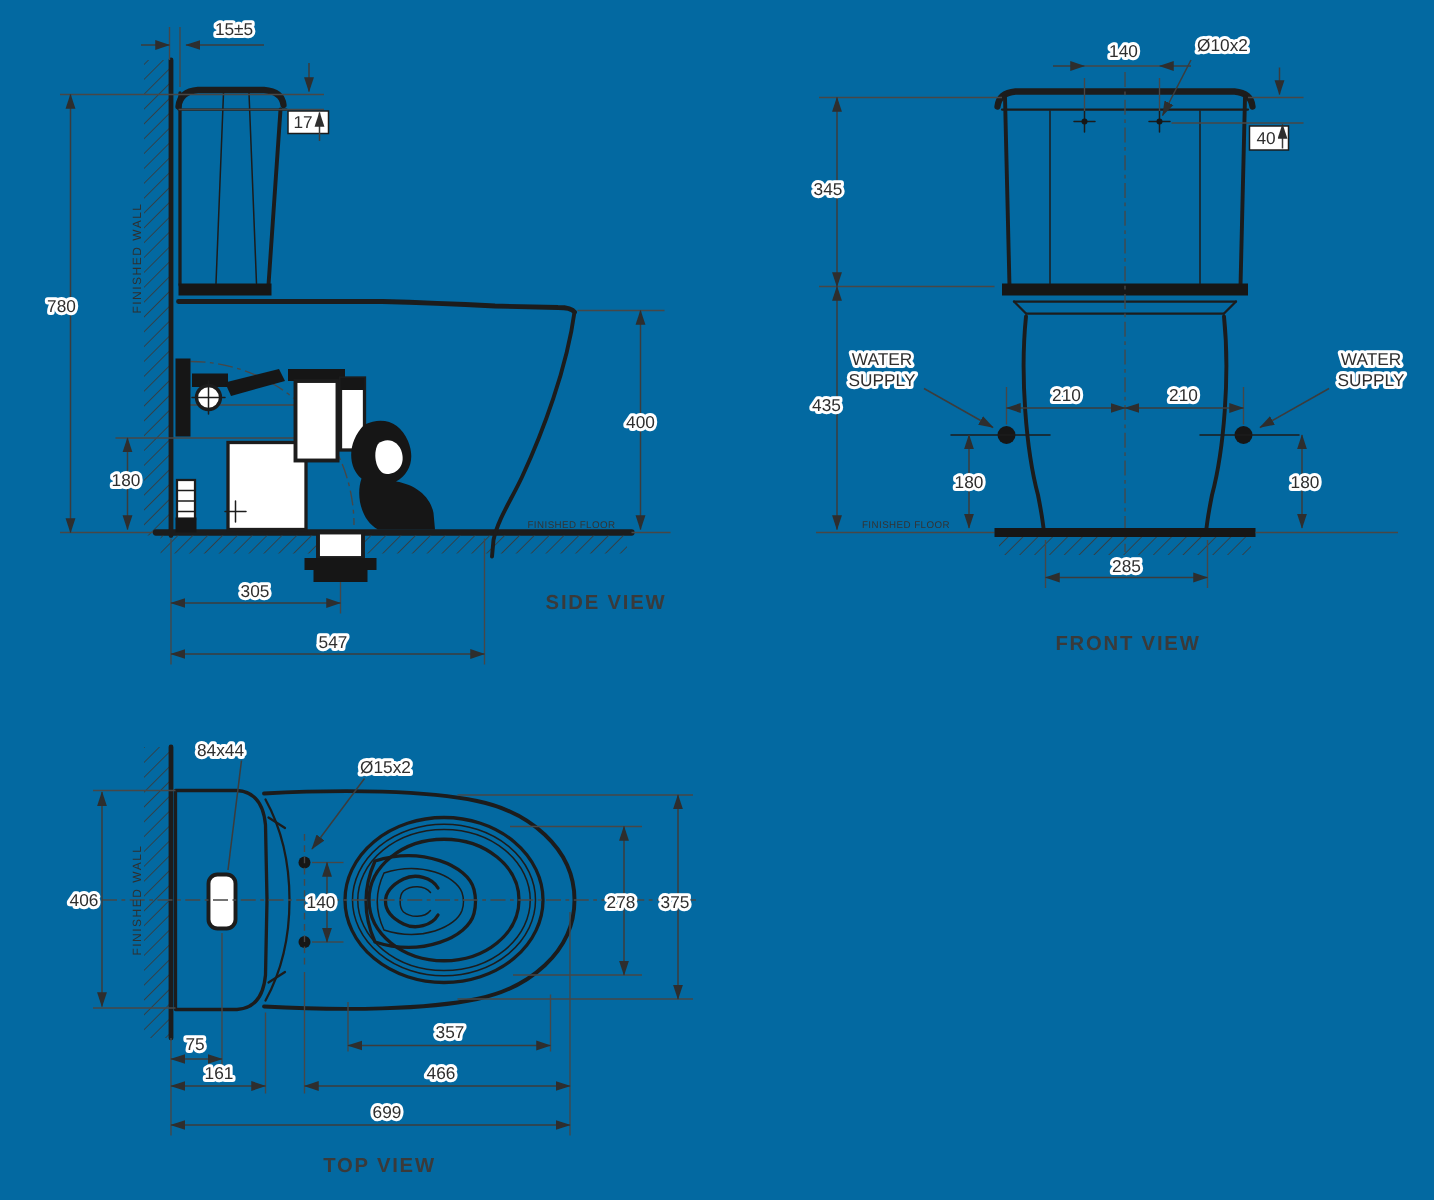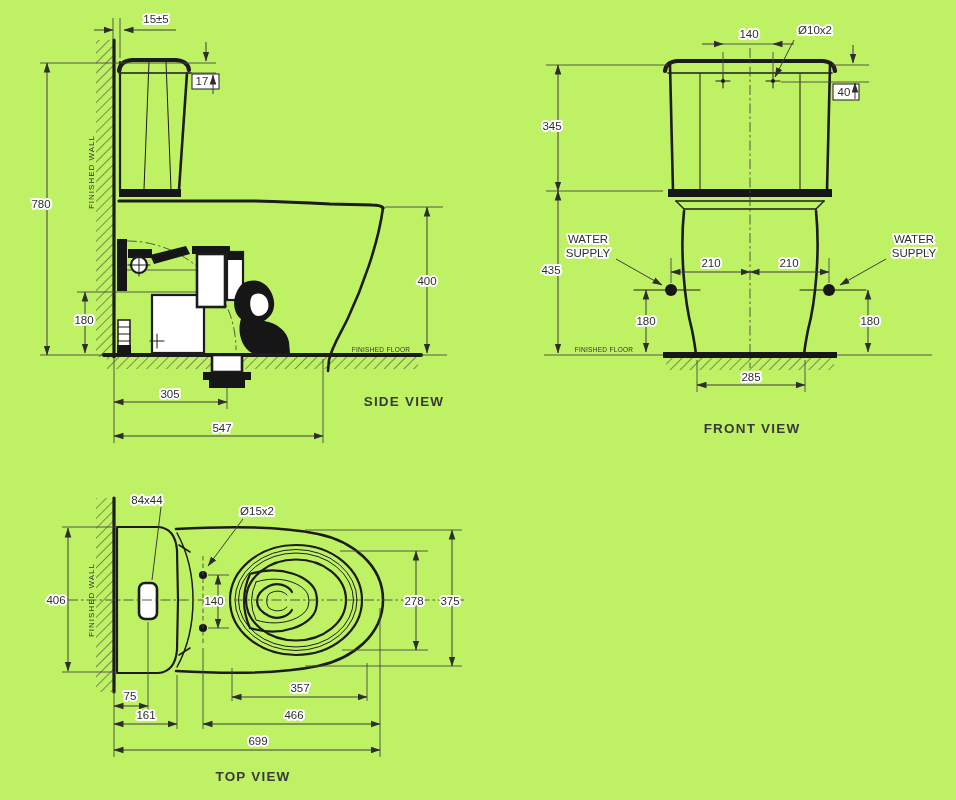--- a/index.html
+++ b/index.html
@@ -1,16 +1,16 @@
 <!DOCTYPE html>
 <html><head>
 <meta charset="utf-8">
 <style>
   html,body { margin:0; padding:0; background:#ffffff; }
-  .stage { width:956px; height:800px; position:relative; background:#bef264;
+  .stage { width:956px; height:800px; position:relative; background:#0369a1;
            font-family:"Liberation Sans", sans-serif; }
   svg text { font-family:"Liberation Sans", sans-serif; }
   .obj   { stroke:#1c1c1c; fill:none; stroke-linecap:round; stroke-linejoin:round; }
   .w1    { stroke-width:1; }
   .w15   { stroke-width:1.5; }
   .w2    { stroke-width:2.2; }
   .w25   { stroke-width:2.6; }
   .w3    { stroke-width:3.2; }
   .w4    { stroke-width:4.2; }
   .fill  { fill:#161616; stroke:none; }

